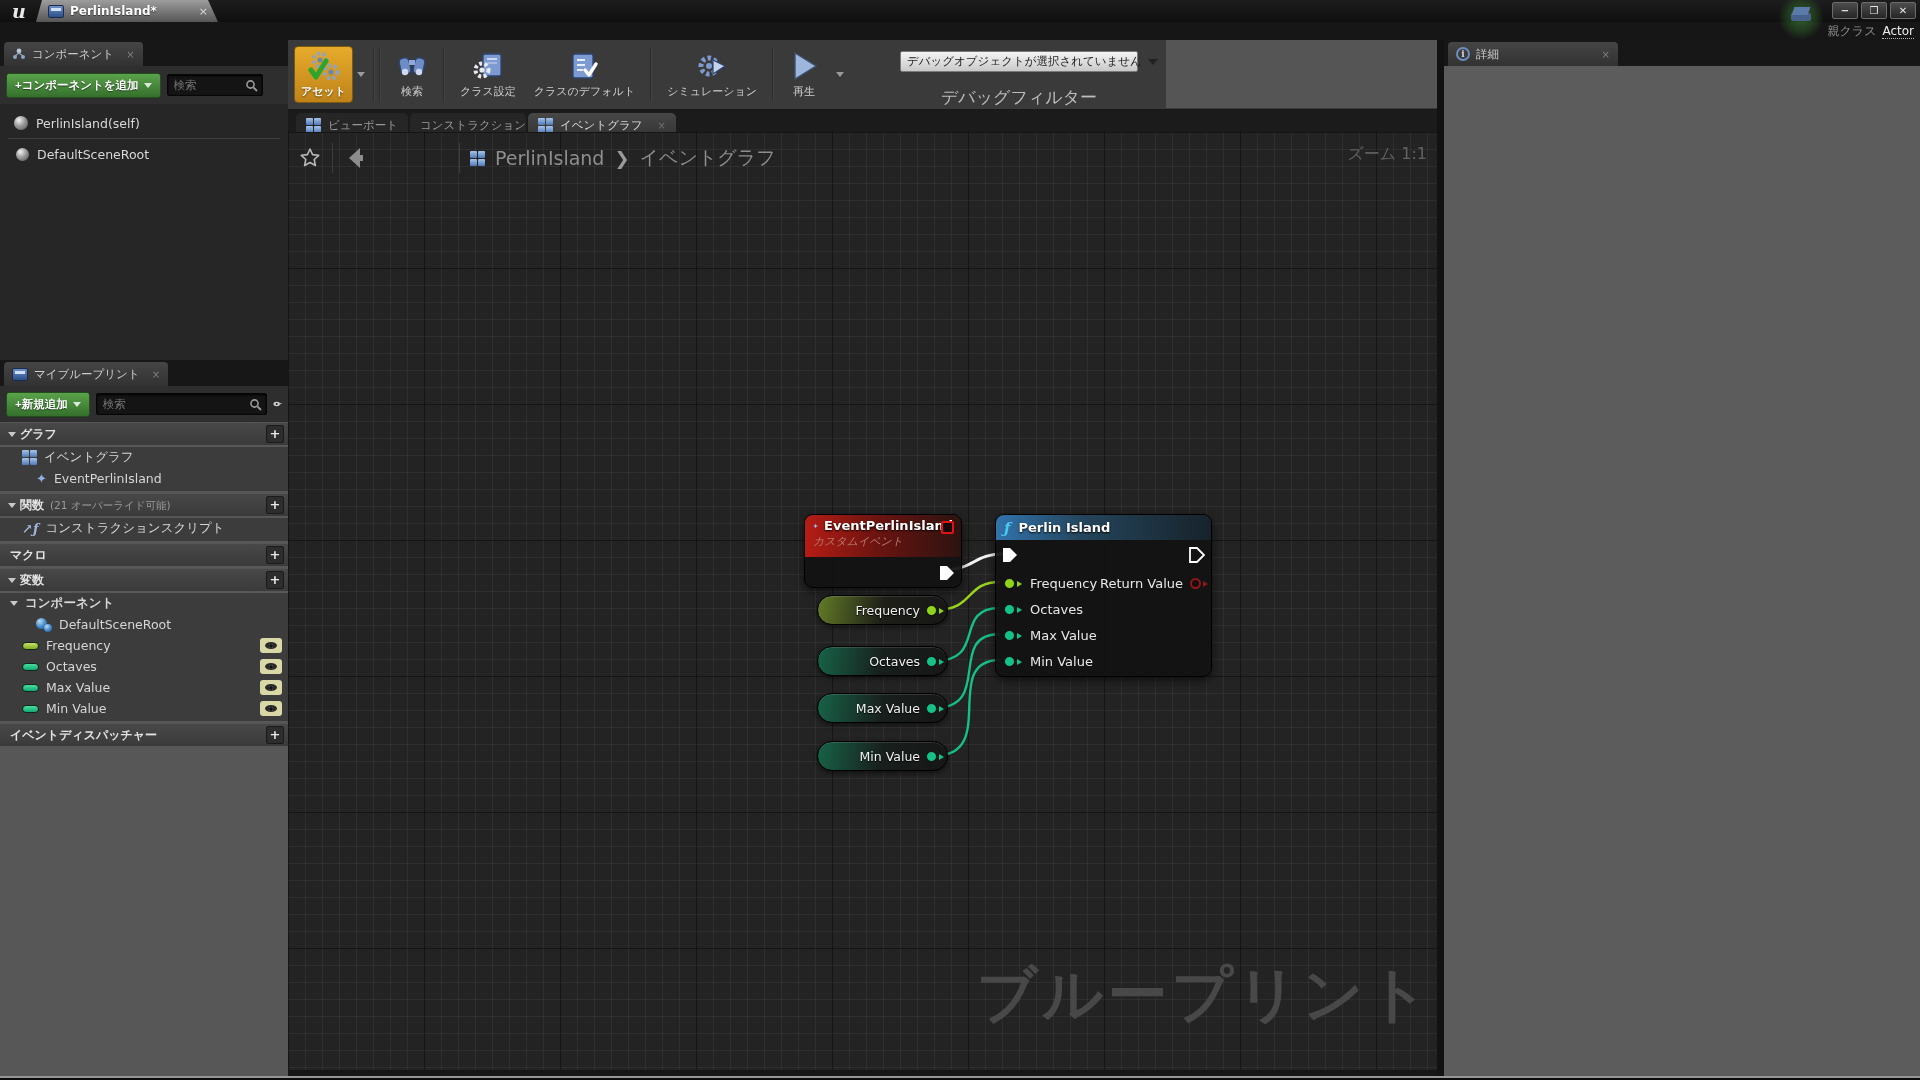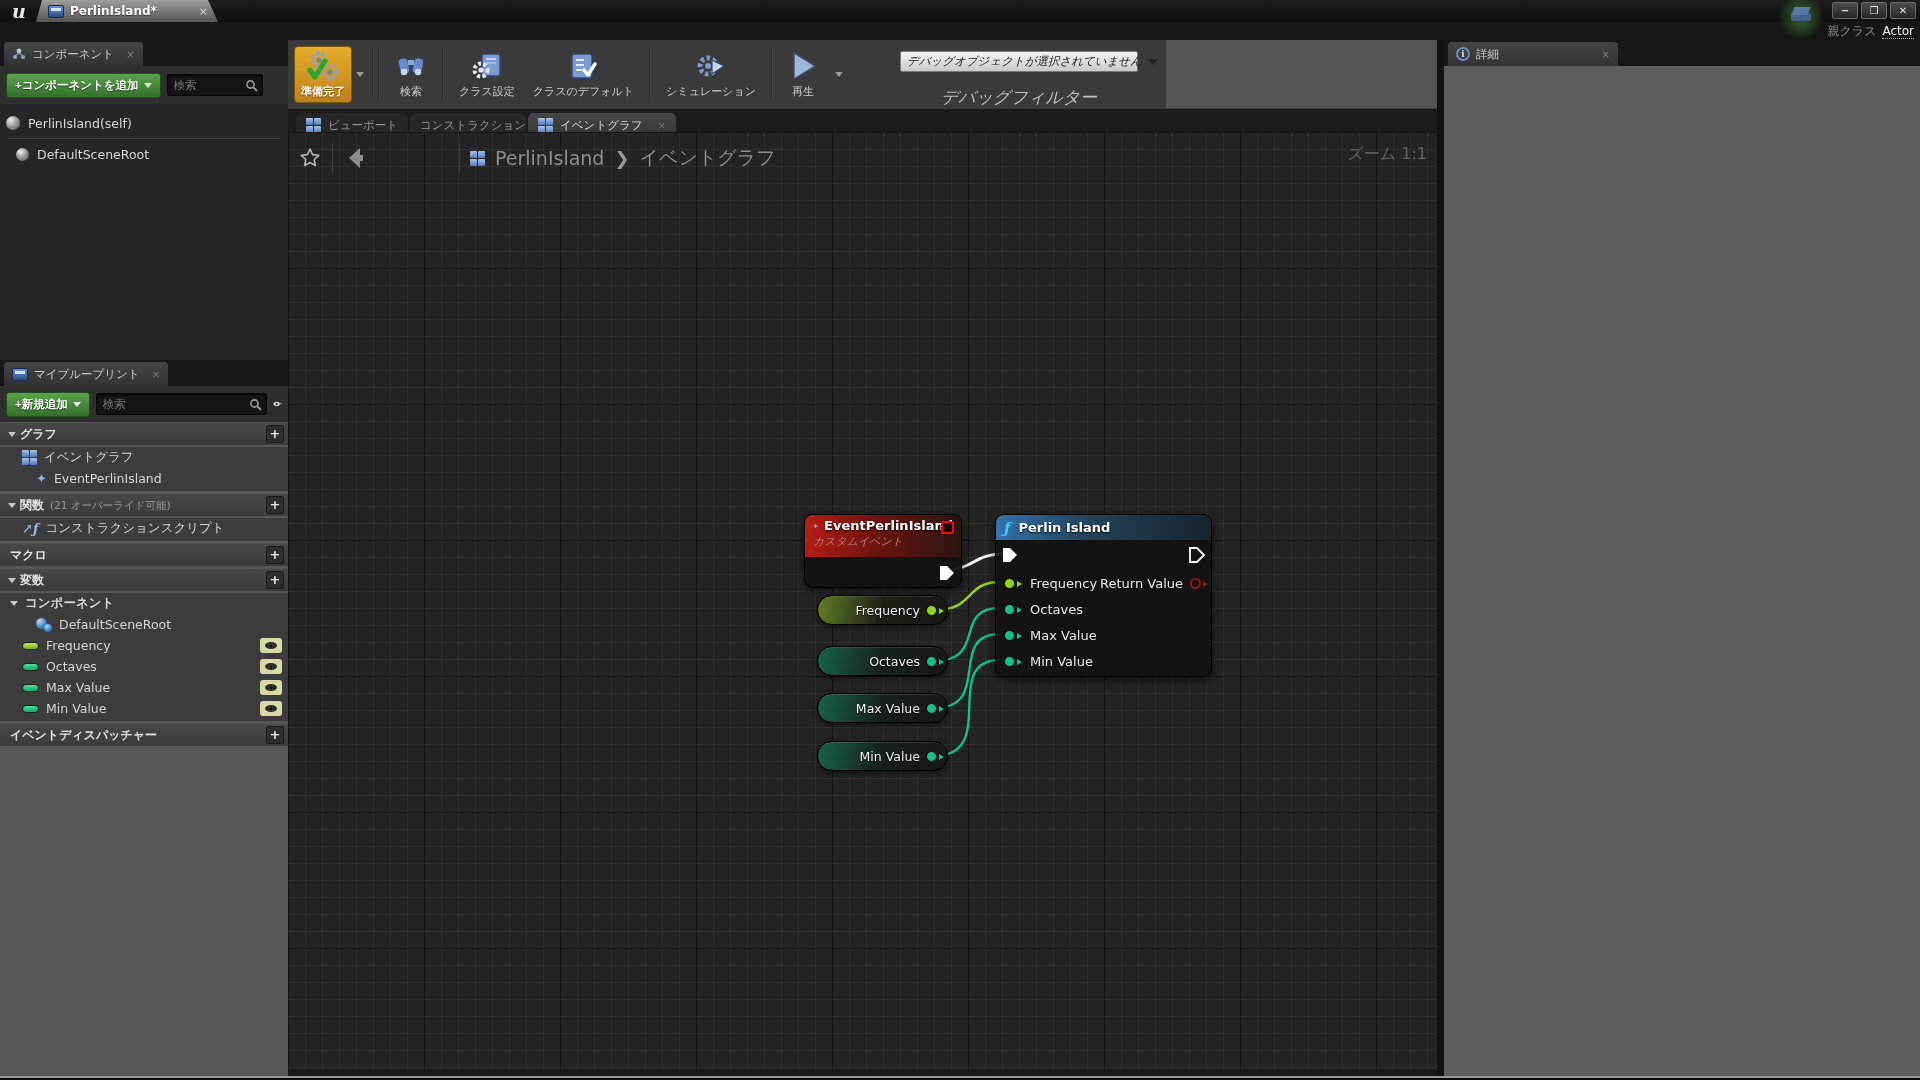--- a/index.html
+++ b/index.html
@@ -51,21 +51,21 @@
   .green-btn { background:linear-gradient(#5aa24b,#35702c); border:1px solid #244d1e; border-radius:3px;
     color:#fff; font-weight:bold; font-size:11.5px; padding:4px 8px; display:flex; align-items:center; gap:5px;
     text-shadow:0 1px 1px #1d3d18; white-space:nowrap; }
   .caret { width:0; height:0; border-left:4px solid transparent; border-right:4px solid transparent;
     border-top:5px solid #dfe8dc; }
   .searchbox { flex:1; height:22px; background:#141414; border:1px solid #060606; border-radius:2px;
     display:flex; align-items:center; padding:0 4px 0 6px; box-shadow:inset 0 1px 2px #000; }
   .searchbox input { flex:1; background:transparent; border:none; outline:none; color:#9a9a9a; font-size:11.5px;
     font-family:inherit; min-width:0; }
   .comp-list { height:256px; background:#262626; padding-top:8px; }
-  .crow { display:flex; align-items:center; gap:8px; height:22px; padding-left:6px; color:#d8d8d8; font-size:12.5px; }
+  .crow { display:flex; align-items:center; gap:8px; height:22px; padding-left:14px; color:#d8d8d8; font-size:12.5px; }
   .crow.indent { padding-left:16px; }
   .sphere { width:14px; height:14px; border-radius:50%;
     background:radial-gradient(circle at 35% 30%, #f2f2f2, #9a9a9a 45%, #4f4f4f); }
   .sphere.small { width:13px; height:13px; }
   .listdiv { height:1px; background:#3f3f3f; margin:4px 8px 4px 8px; }
 
   
   .mybp-content { background:#575757; height:calc(1036px - 320px - 26px - 36px); overflow:hidden; }
   .sec-h { height:23px; background:linear-gradient(#484848,#3a3a3a); display:flex; align-items:center;
     padding:0 4px 0 8px; margin-bottom:2px; border-top:1px solid #555; }
@@ -110,21 +110,21 @@
   .compile-btn { background:linear-gradient(#e6ab2a,#bf831a); border:1px solid #7e5a10; border-radius:4px;
     display:flex; flex-direction:column; align-items:center; justify-content:flex-end; padding:3px 6px 3px 6px; }
   .compile-btn .bl { color:#fff; font-size:11px; font-weight:bold; text-shadow:0 1px 2px #5e4208; }
   .gear { fill:none; stroke:#8fa3bd; }
   .debuggroup { position:absolute; left:612px; top:0; height:70px; display:flex; align-items:center; gap:8px; }
   .dd-light { width:238px; height:21px; background:linear-gradient(#f4f4f4,#c9c9c9); border:1px solid #7a7a7a;
     border-radius:2px; display:flex; align-items:center; padding:0 6px; gap:6px; }
   .dd-light .v { flex:1; color:#1c1c1c; font-size:11.5px; white-space:nowrap; }
   .caret-dark { width:0; height:0; border-left:5px solid transparent; border-right:5px solid transparent;
     border-top:6px solid #222; }
-  .dbg-wrap { display:flex; flex-direction:column; align-items:center; gap:14px; margin-top:10px;font-style:italic; }
+  .dbg-wrap { display:flex; flex-direction:column; align-items:center; gap:14px; margin-top:10px; }
   .dbg-label { color:#bdbdbd; font-size:17px;text-align:right; }
 
   
   .graphtabs { position:absolute; left:0; top:70px; width:100%; height:28px; background:#1b1b1b;
     display:flex; align-items:flex-end; padding-left:8px; gap:2px; }
   .gtab { height:25px; border-radius:5px 5px 0 0; display:flex; align-items:center; gap:7px; padding:0 10px; }
   .gtab .t { font-size:11.5px; color:#9b9b9b; white-space:nowrap; }
   .gtab .x { color:#6f6f6f; font-size:10px; margin-left:8px; }
   .gtab.inactive { background:#262626; }
   .gtab.active { background:linear-gradient(#474747,#333); }
@@ -387,21 +387,21 @@
       <div class="lightzone"></div>
       <div class="tbgroup">
         <button class="compile-btn">
           <svg width="36" height="34" viewBox="0 0 36 34">
             <circle cx="14" cy="10" r="6.5" class="gear" stroke-width="4" stroke-dasharray="3 2.4"></circle>
             <circle cx="14" cy="10" r="2.6" fill="#6f86a5"></circle>
             <circle cx="25" cy="22" r="6.5" class="gear" stroke-width="4" stroke-dasharray="3 2.4"></circle>
             <circle cx="25" cy="22" r="2.6" fill="#6f86a5"></circle>
             <path d="M5 20 l5 7 10 -16" fill="none" stroke="#2fa42c" stroke-width="5" stroke-linecap="round" stroke-linejoin="round"></path>
           </svg>
-          <span class="bl">準備完了</span>
+          <span class="bl">アセット</span>
         </button>
         <span class="caret" style="border-top-color:#9a9a9a;"></span>
       </div>
       <div class="tbsep"></div>
       <div class="tbsep"></div>
       <div class="tbgroup">
         <div class="tb-btn">
           <svg width="32" height="32" viewBox="0 0 32 32">
             <rect x="4" y="8" width="10" height="16" rx="4" fill="#6d8bc5" stroke="#2c4474" stroke-width="1.3" transform="rotate(-12 9 16)"></rect>
             <rect x="18" y="8" width="10" height="16" rx="4" fill="#6d8bc5" stroke="#2c4474" stroke-width="1.3" transform="rotate(12 23 16)"></rect>
@@ -511,20 +511,21 @@
             <i></i>
             <i></i>
           </span>
         <span class="bc-txt">
           <span>PerlinIsland</span>
           <span class="bc-chev">❯</span>
           <span>イベントグラフ</span>
         </span>
       </div>
       <div class="zoomlabel">ズーム 1:1</div>
+      <div class="watermark">ブループリント</div>
 
       <svg class="wires" width="1149" height="938" viewBox="0 0 1149 938">
         <path d="M653 438 C 688 438, 684 422, 716 422" fill="none" stroke-width="3" stroke="#f2f2f2"></path>
         <path d="M646 478 C 688 478, 676 450, 712 450" fill="none" stroke-width="2.4" stroke="#9bd31d"></path>
         <path d="M646 529 C 700 529, 664 476, 712 476" fill="none" stroke-width="2.4" stroke="#16bf85"></path>
         <path d="M646 576 C 706 576, 658 502, 712 502" fill="none" stroke-width="2.4" stroke="#16bf85"></path>
         <path d="M646 624 C 712 624, 652 528, 712 528" fill="none" stroke-width="2.4" stroke="#16bf85"></path>
       </svg>
 
       <div class="node" style="left:516px; top:382px; width:158px; height:74px;">

